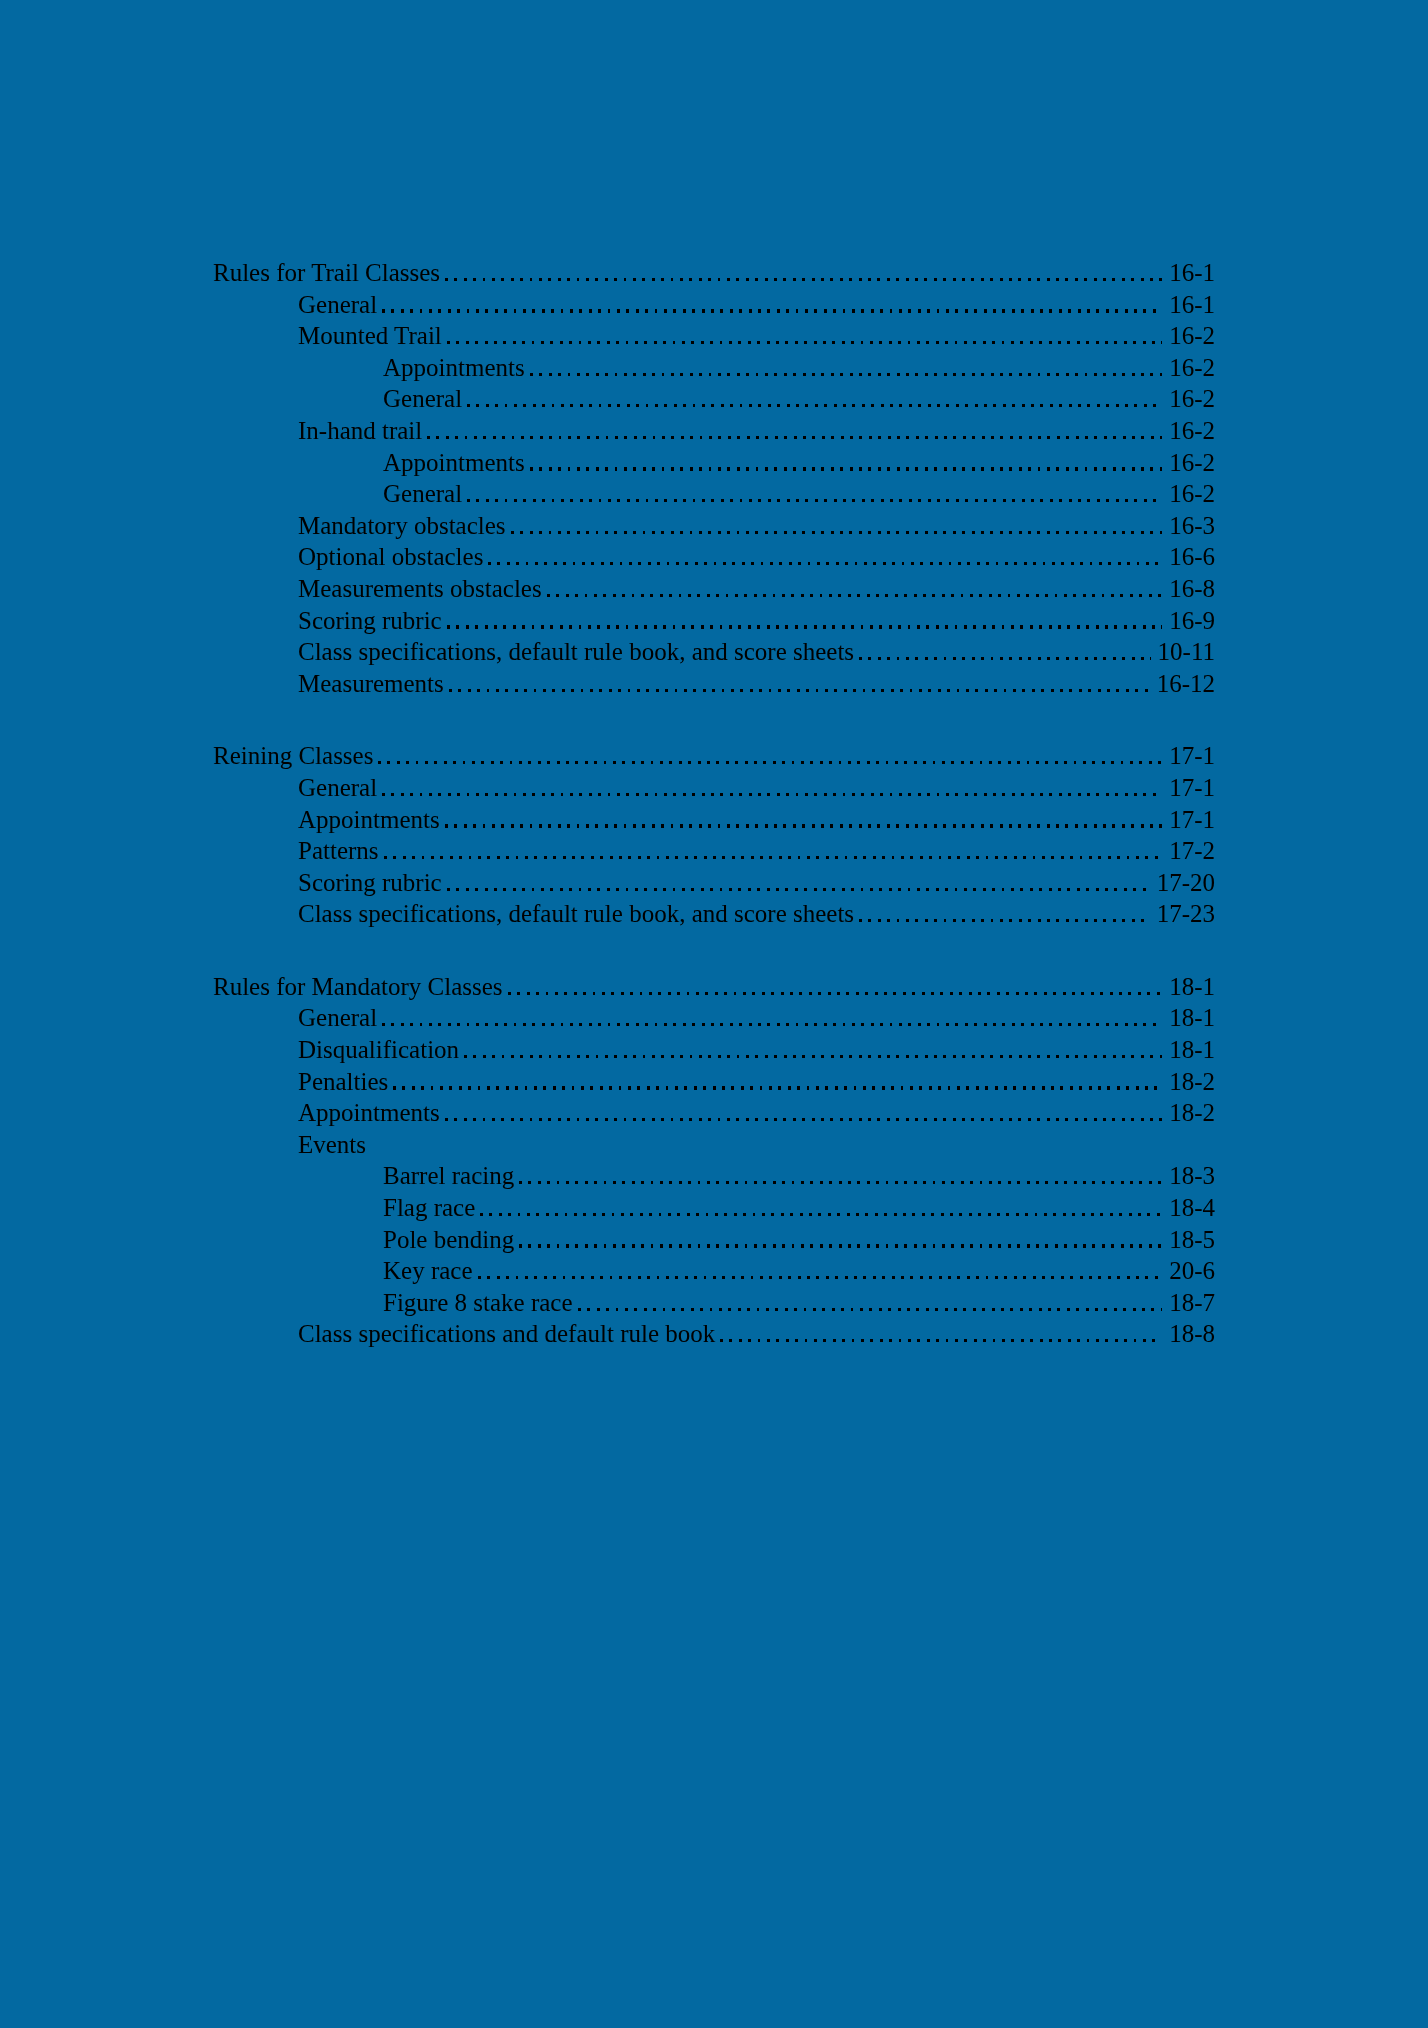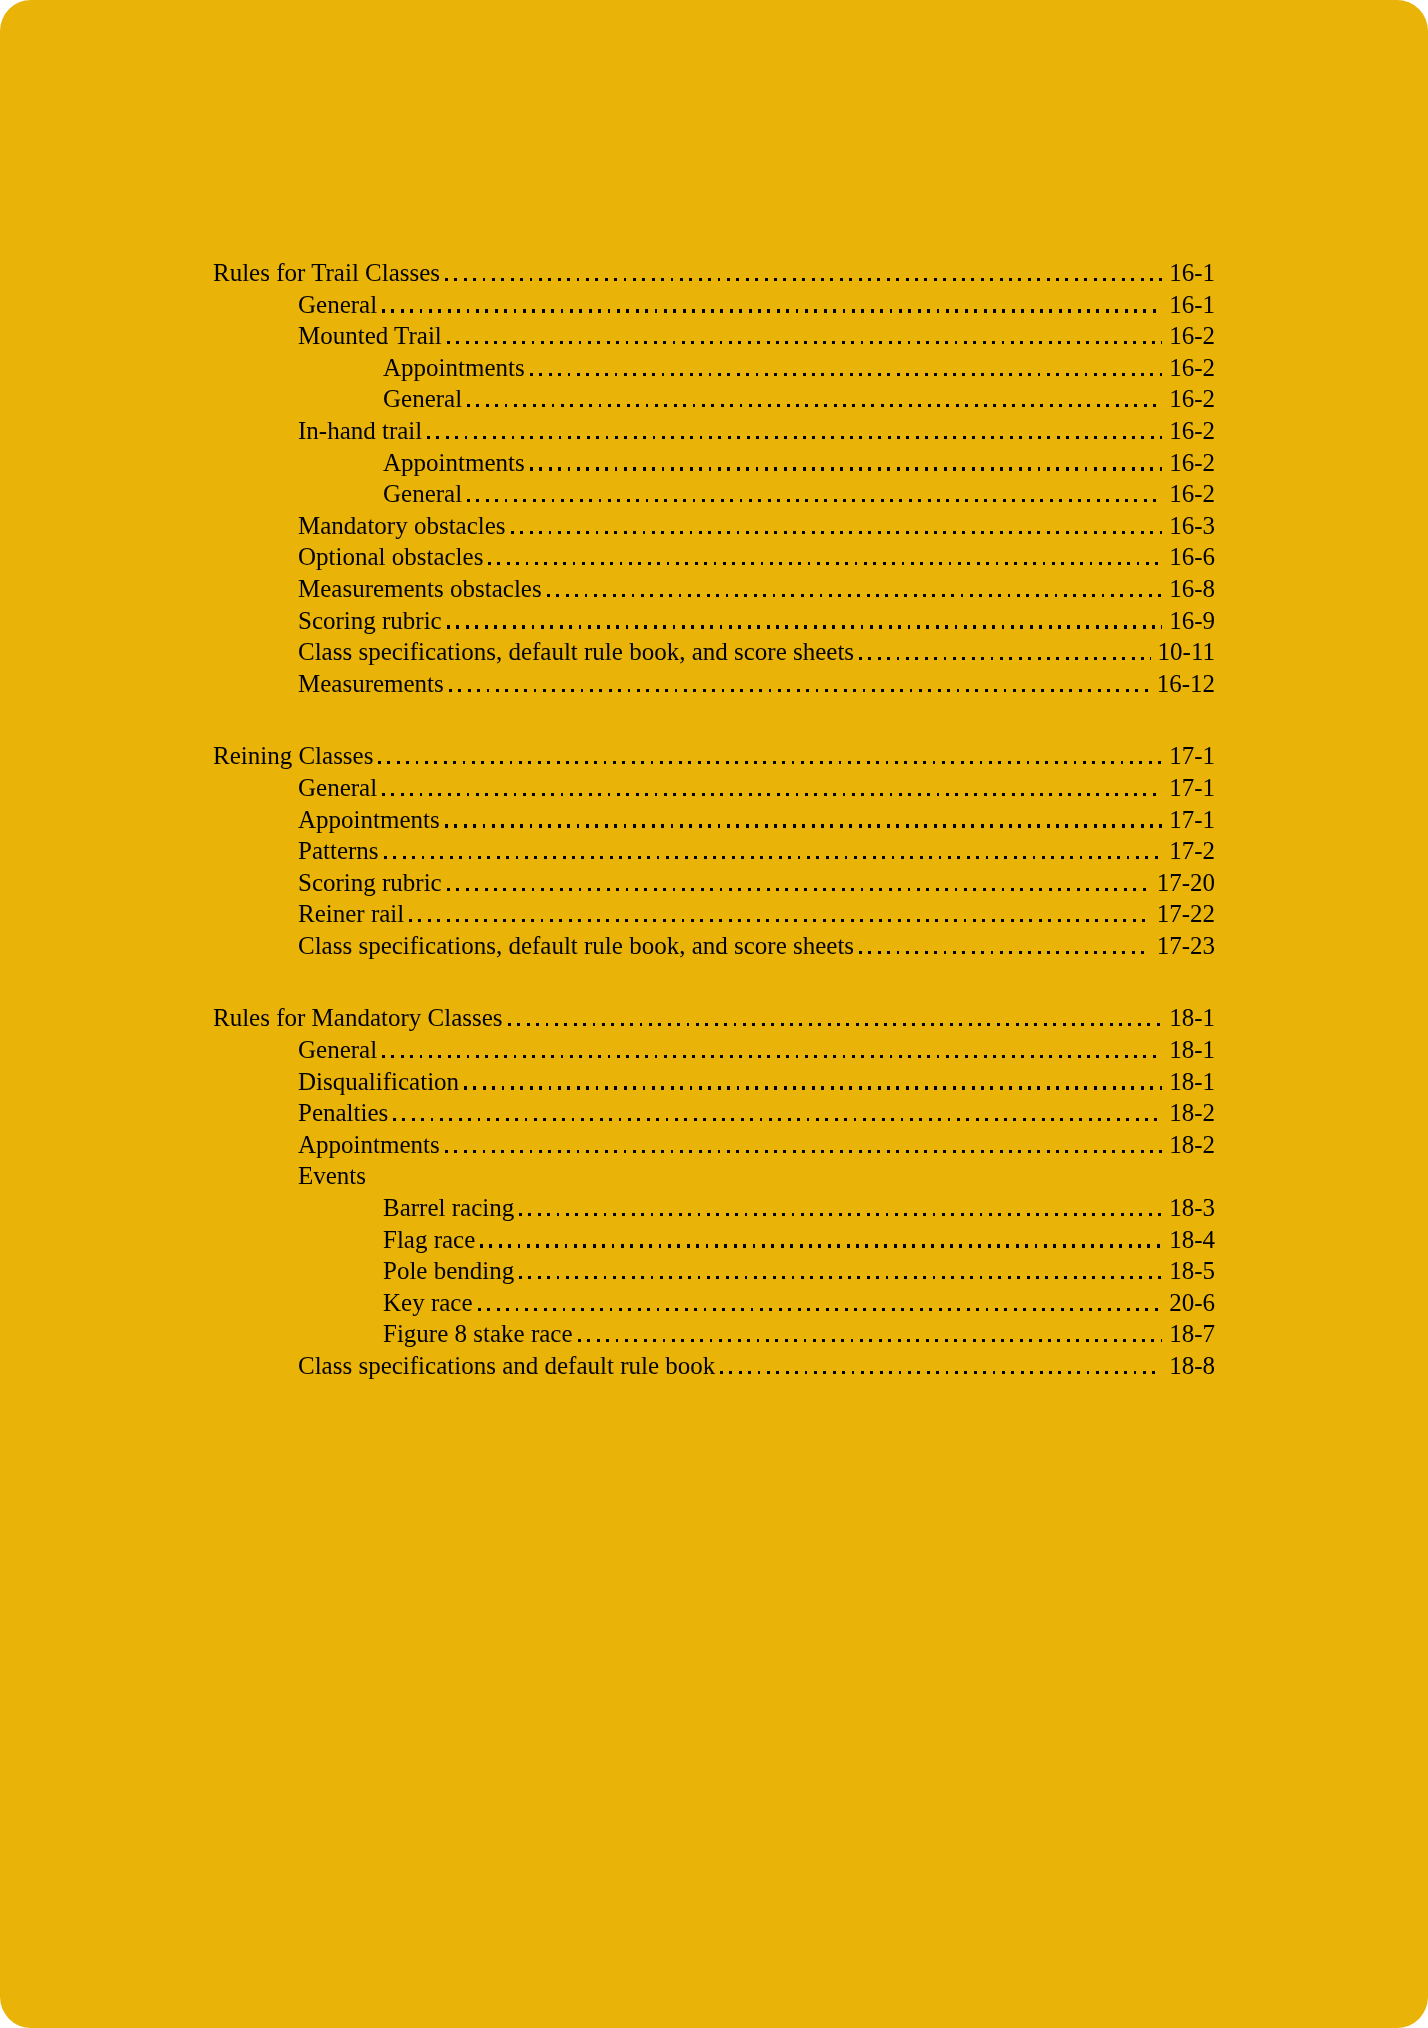--- a/index.html
+++ b/index.html
@@ -10,22 +10,21 @@
   }
   body {
     width: 1428px;
     height: 2028px;
     position: relative;
     font-family: "Liberation Serif", "DejaVu Serif", serif;
   }
   .page {
     position: absolute;
     inset: 0;
-    background: #eab308;
-    border-radius: 31px;
+    background: #0369a1;
   }
   .toc {
     position: absolute;
     left: 213px;
     top: 257px;
     width: 1002px;
   }
   .row {
     display: flex;
     align-items: baseline;
@@ -155,25 +154,20 @@
         <span class="t">Patterns</span>
         <span class="dots"></span>
         <span class="p">17-2</span>
       </div>
       <div class="row i1">
         <span class="t">Scoring rubric</span>
         <span class="dots"></span>
         <span class="p">17-20</span>
       </div>
       <div class="row i1">
-        <span class="t">Reiner rail</span>
-        <span class="dots"></span>
-        <span class="p">17-22</span>
-      </div>
-      <div class="row i1">
         <span class="t">Class specifications, default rule book, and score sheets</span>
         <span class="dots"></span>
         <span class="p">17-23</span>
       </div>
       <div class="gap"></div>
       <div class="row i0">
         <span class="t">Rules for Mandatory Classes</span>
         <span class="dots"></span>
         <span class="p">18-1</span>
       </div>

